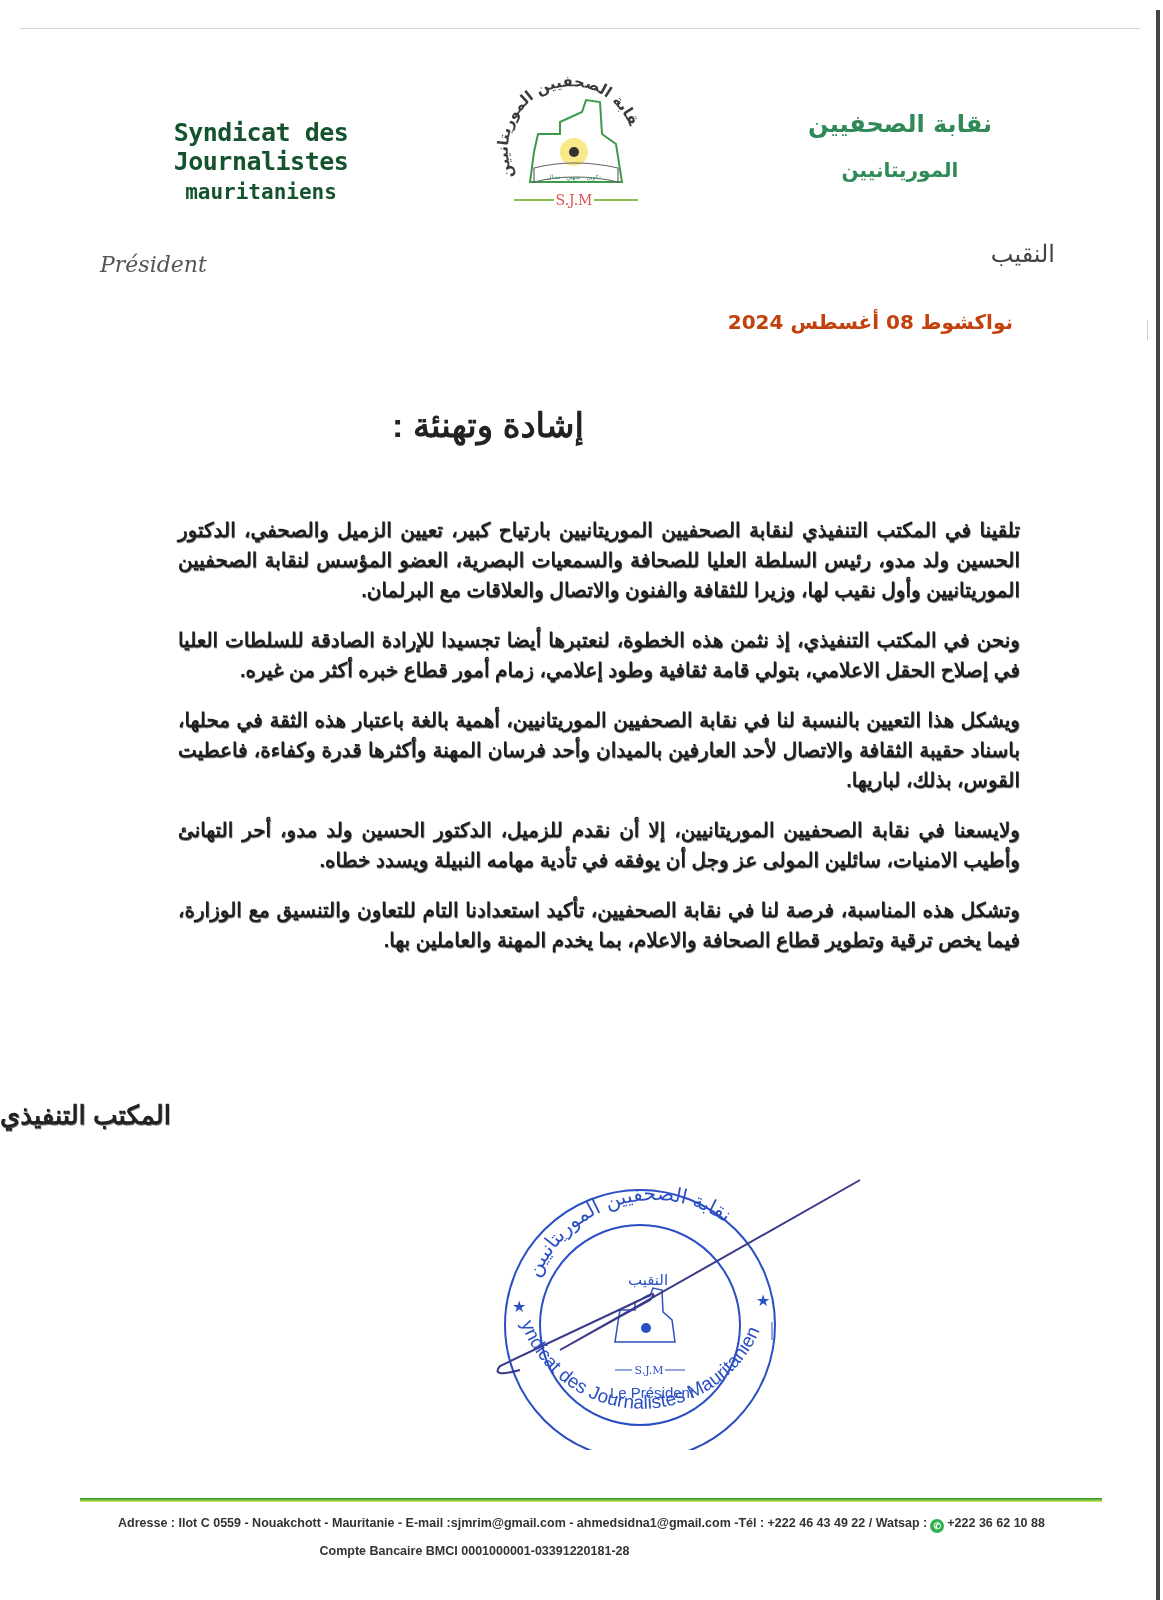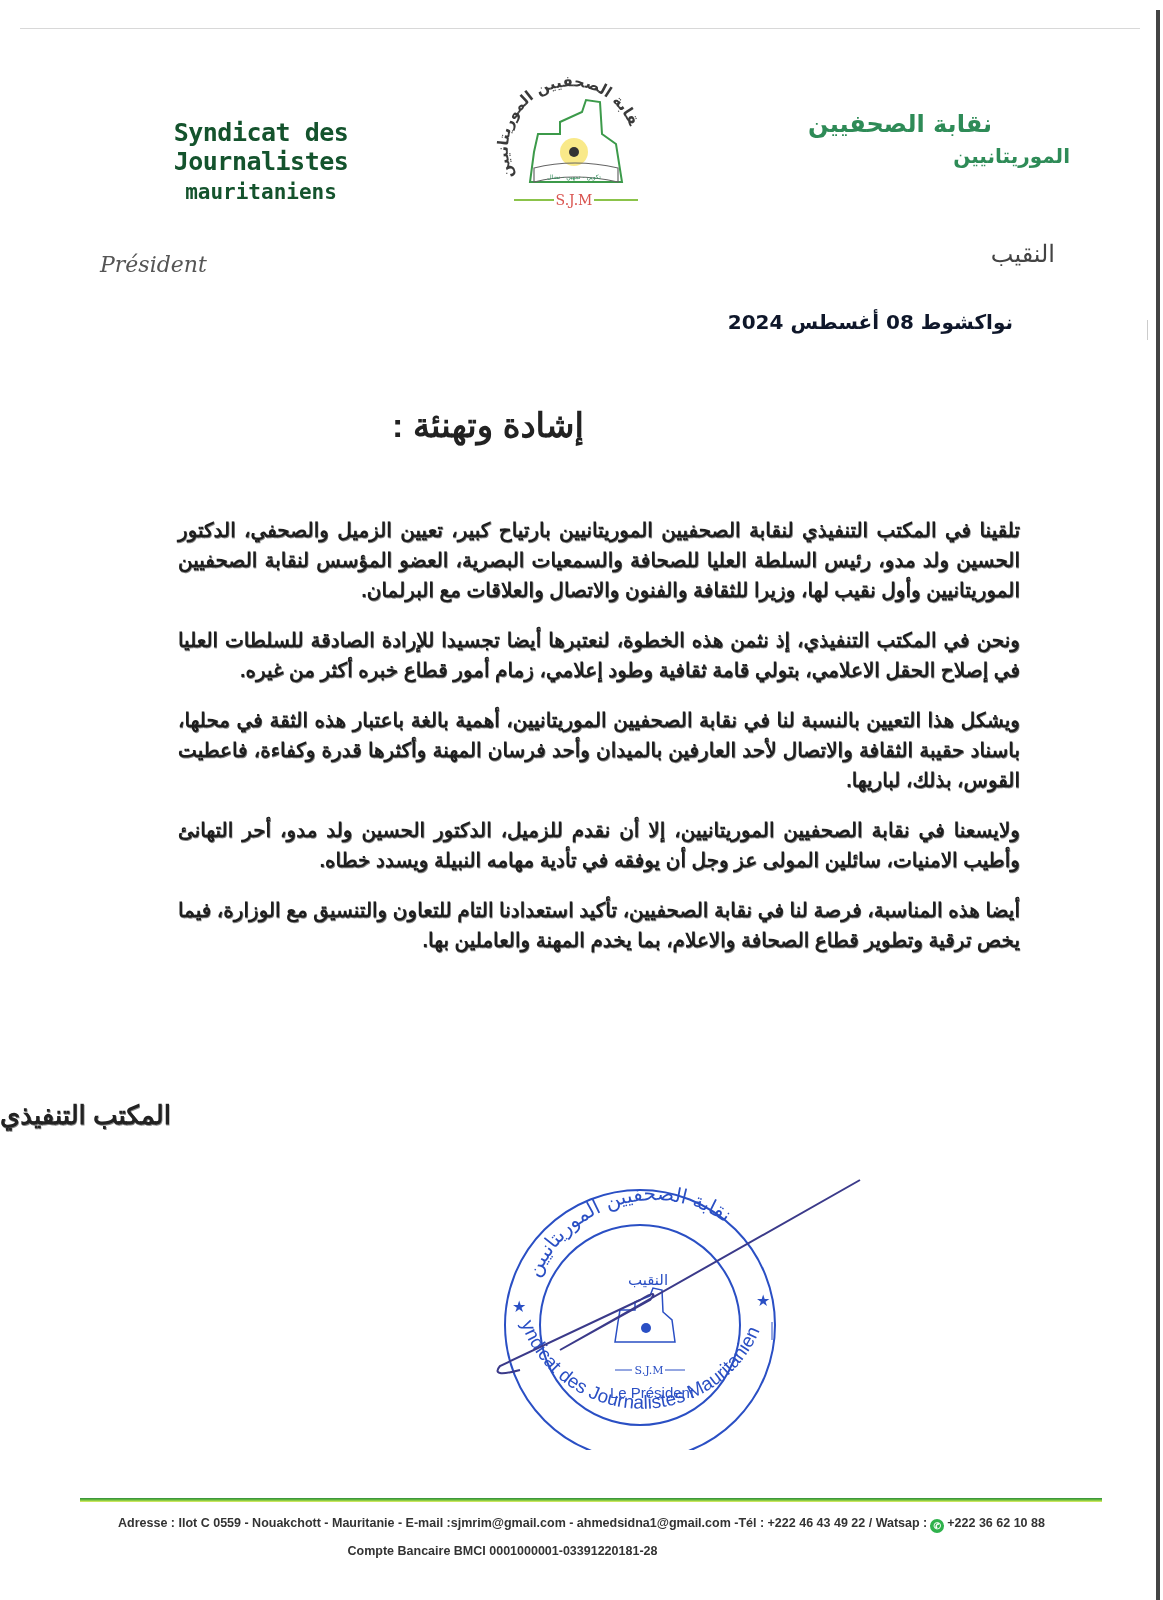--- a/index.html
+++ b/index.html
@@ -9,39 +9,39 @@
   .right-tick { position: absolute; left: 1147px; top: 320px; width: 1px; height: 20px; background: #ccc; }
 
   .fr-title { position: absolute; left: 96px; top: 118px; width: 330px; text-align: center; color: #14532d; font-family: "DejaVu Sans Mono", monospace; font-weight: bold; }
   .fr-title .l1 { font-size: 25px; letter-spacing: -0.5px; }
   .fr-title .l2 { font-size: 21px; margin-top: 4px; }
 
   .logo { position: absolute; left: 490px; top: 72px; width: 165px; height: 140px; }
 
   .ar-title { position: absolute; left: 730px; top: 110px; width: 340px; text-align: center; direction: rtl; color: #2e8b57; font-family: "DejaVu Sans", sans-serif; font-weight: bold; }
   .ar-title .l1 { font-size: 24px; letter-spacing: 6px; }
-  .ar-title .l2 { font-size: 20px; letter-spacing: 8px; margin-top: 6px; text-align: right; }
+  .ar-title .l2 { font-size: 20px; letter-spacing: 8px; margin-top: 20px; }
 
   .president-fr { position: absolute; left: 100px; top: 252px; font-family: "DejaVu Serif", serif; font-style: italic; font-size: 22px; color: #555; }
   .president-ar { position: absolute; right: 108px; top: 240px; direction: rtl; font-family: "DejaVu Serif", serif; font-size: 24px; color: #444; }
 
-  .date { position: absolute; right: 150px; top: 310px; direction: rtl; font-family: "DejaVu Sans", sans-serif; font-weight: bold; font-size: 20px; color: #0f172a; }
+  .date { position: absolute; right: 150px; top: 310px; direction: rtl; font-family: "DejaVu Sans", sans-serif; font-weight: bold; font-size: 20px; color: #c2410c; }
 
   .subject { position: absolute; left: 0; width: 976px; top: 405px; text-align: center; direction: rtl; font-family: "Liberation Sans", sans-serif; font-weight: bold; font-size: 34px; color: #222; }
 
   .body { position: absolute; left: 178px; width: 842px; top: 515px; direction: rtl; text-align: justify; font-family: "Liberation Sans", sans-serif; font-weight: bold; font-size: 20px; line-height: 30px; color: #1e1e1e; text-shadow: 0.6px 0.6px 0 #888; }
   .body p { margin: 0 0 20px 0; }
 
   .sig-title { position: absolute; left: 0; width: 1163px; top: 1100px; text-align: left; direction: rtl; font-family: "Liberation Sans", sans-serif; font-weight: bold; font-size: 26px; color: #222; text-shadow: 0.6px 0.6px 0 #888; }
 
   .stamp { position: absolute; left: 460px; top: 1160px; width: 420px; height: 290px; }
 
   .footer-rule { position: absolute; left: 80px; top: 1498px; width: 1022px; height: 4px; background: linear-gradient(to bottom, #2e8b3e 0%, #6cbf3a 50%, #e8f26a 100%); }
   .footer-l1 { position: absolute; left: 0; width: 1163px; top: 1516px; text-align: center; font-family: "Liberation Sans", sans-serif; font-weight: bold; font-size: 12.5px; color: #333; white-space: nowrap; }
-  .footer-l2 { position: absolute; left: 0; width: 949px; top: 1544px; text-align: center; font-family: "Liberation Sans", sans-serif; font-weight: bold; font-size: 12.5px; color: #333; padding-left: 28px; }
+  .footer-l2 { position: absolute; left: 0; width: 949px; top: 1544px; text-align: center; font-family: "Liberation Sans", sans-serif; font-weight: bold; font-size: 12.5px; color: #333; }
   .wa-icon { display: inline-block; width: 14px; height: 14px; border-radius: 50%; background: #2fb24c; color: #fff; font-size: 9px; line-height: 14px; text-align: center; vertical-align: -2px; margin: 0 3px; }
 </style>
 </head>
 <body>
 
 <div class="top-rule"></div>
 <div class="right-edge"></div>
 <div class="right-tick"></div>
 
 <div class="fr-title">
@@ -76,21 +76,21 @@
 
 <div class="date">نواكشوط 08 أغسطس 2024</div>
 
 <div class="subject">إشادة وتهنئة :</div>
 
 <div class="body">
   <p>تلقينا في المكتب التنفيذي لنقابة الصحفيين الموريتانيين بارتياح كبير، تعيين الزميل والصحفي، الدكتور الحسين ولد مدو، رئيس السلطة العليا للصحافة والسمعيات البصرية، العضو المؤسس لنقابة الصحفيين الموريتانيين وأول نقيب لها، وزيرا للثقافة والفنون والاتصال والعلاقات مع البرلمان.</p>
   <p>ونحن في المكتب التنفيذي، إذ نثمن هذه الخطوة، لنعتبرها أيضا تجسيدا للإرادة الصادقة للسلطات العليا في إصلاح الحقل الاعلامي، بتولي قامة ثقافية وطود إعلامي، زمام أمور قطاع خبره أكثر من غيره.</p>
   <p>ويشكل هذا التعيين بالنسبة لنا في نقابة الصحفيين الموريتانيين، أهمية بالغة باعتبار هذه الثقة في محلها، باسناد حقيبة الثقافة والاتصال لأحد العارفين بالميدان وأحد فرسان المهنة وأكثرها قدرة وكفاءة، فاعطيت القوس، بذلك، لباريها.</p>
   <p>ولايسعنا في نقابة الصحفيين الموريتانيين، إلا أن نقدم للزميل، الدكتور الحسين ولد مدو، أحر التهانئ وأطيب الامنيات، سائلين المولى عز وجل أن يوفقه في تأدية مهامه النبيلة ويسدد خطاه.</p>
-  <p>أيضا هذه المناسبة، فرصة لنا في نقابة الصحفيين، تأكيد استعدادنا التام للتعاون والتنسيق مع الوزارة، فيما يخص ترقية وتطوير قطاع الصحافة والاعلام، بما يخدم المهنة والعاملين بها.</p>
+  <p>وتشكل هذه المناسبة، فرصة لنا في نقابة الصحفيين، تأكيد استعدادنا التام للتعاون والتنسيق مع الوزارة، فيما يخص ترقية وتطوير قطاع الصحافة والاعلام، بما يخدم المهنة والعاملين بها.</p>
 </div>
 
 <div class="sig-title">المكتب التنفيذي</div>
 
 <svg class="stamp" viewBox="0 0 420 290">
   <defs>
     <path id="stampTopArc" d="M 70 150 A 125 125 0 0 1 290 85"></path>
     <path id="stampBottomArc" d="M 60 160 A 128 128 0 0 0 300 170"></path>
   </defs>
   <circle cx="180" cy="165" r="135" fill="none" stroke="#2a4fc4" stroke-width="2"></circle>

